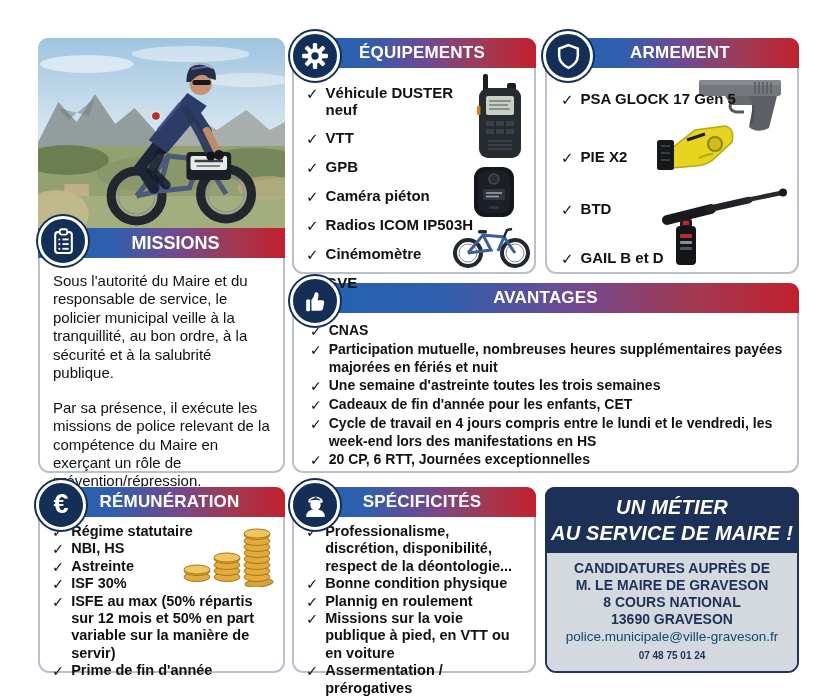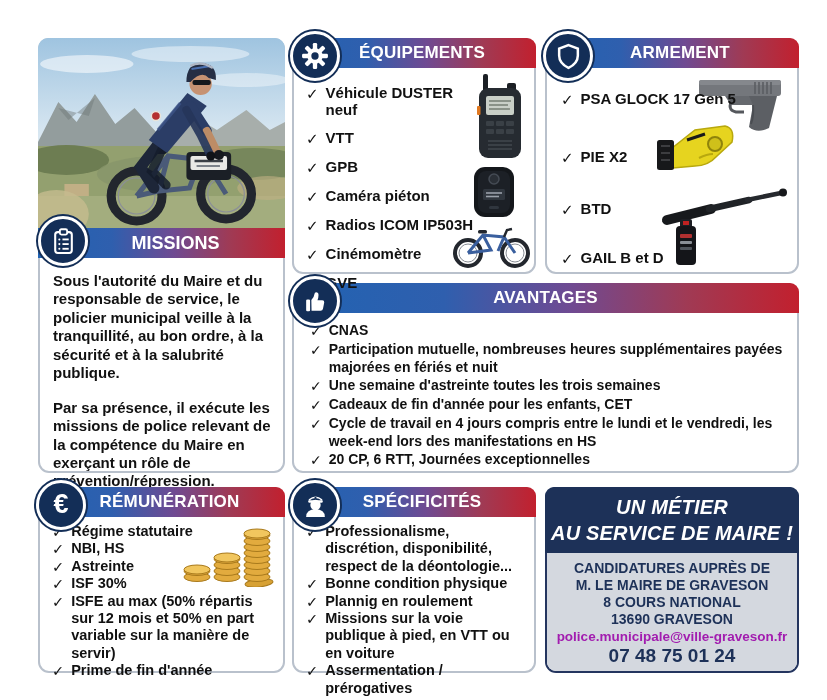--- a/index.html
+++ b/index.html
@@ -39,35 +39,35 @@
   .sp-list{left:12px;top:34px;font-size:14.5px;line-height:1.2;}
   .sp-list .txt{max-width:200px;}
   
   .photo{position:absolute;top:-2px;left:-2px;right:-2px;height:192px;border-radius:10px 10px 0 0;overflow:hidden;}
   .photo svg{display:block;width:100%;height:100%;}
   .mi-bar{position:absolute;top:188px;left:-2px;right:-2px;height:30px;
           background:linear-gradient(90deg,#2163b2 0%,#2f5fae 30%,#6f4a92 55%,#a03a54 78%,#c2202e 100%);
           display:flex;align-items:center;justify-content:center;z-index:3;}
   .mi-bar .t{color:#fff;font-weight:700;font-size:18px;padding-left:28px;}
   .mi-badge{left:-2px;top:176px;}
-  .mi-body{position:absolute;top:232px;left:13px;right:8px;font-size:15px;font-weight:700;line-height:1.23;}
+  .mi-body{position:absolute;top:232px;left:13px;right:8px;font-size:15px;font-weight:400;line-height:1.23;}
   .mi-body p{margin:0 0 16px 0;}
   
   .imgbox{position:absolute;z-index:1;}
   .imgbox svg{display:block;width:100%;height:100%;}
   
   #p-contact{border-color:#24355f;}
   .ct-head{position:absolute;top:-2px;left:-2px;right:-2px;height:66px;background:#1d3158;
            border-radius:9px 9px 0 0;display:flex;flex-direction:column;align-items:center;justify-content:center;font-style:italic;}
   .ct-head span{color:#fff;font-weight:700;font-size:20px;line-height:26px;letter-spacing:.2px;}
   .ct-body{position:absolute;top:64px;left:0;right:0;bottom:0;background:#d4d8df;border-radius:0 0 9px 9px;
            display:flex;flex-direction:column;align-items:center;justify-content:center;text-align:center;}
   .ct-line{color:#1d3158;font-weight:700;font-size:14px;line-height:17px;}
-  .ct-email{color:#a21caf;font-weight:700;font-size:13.5px;line-height:18px;}
-  .ct-phone{color:#1d3158;font-weight:700;font-size:19px;line-height:19px;}
+  .ct-email{color:#0c4a6e;font-weight:400;font-size:13.5px;line-height:18px;}
+  .ct-phone{color:#1d3158;font-weight:700;font-size:10px;line-height:19px;}
   .euro-glyph{color:#fff;font-weight:700;font-size:27px;line-height:1;transform:translateY(-1px);}
 </style>
 </head>
 <body>
 
 <div class="canvas">
 
   <div class="panel" id="p-missions" style="left:38px;top:38px;width:243px;height:431px;">
     <div class="photo">
       <svg viewBox="0 0 243 192" preserveAspectRatio="none">

